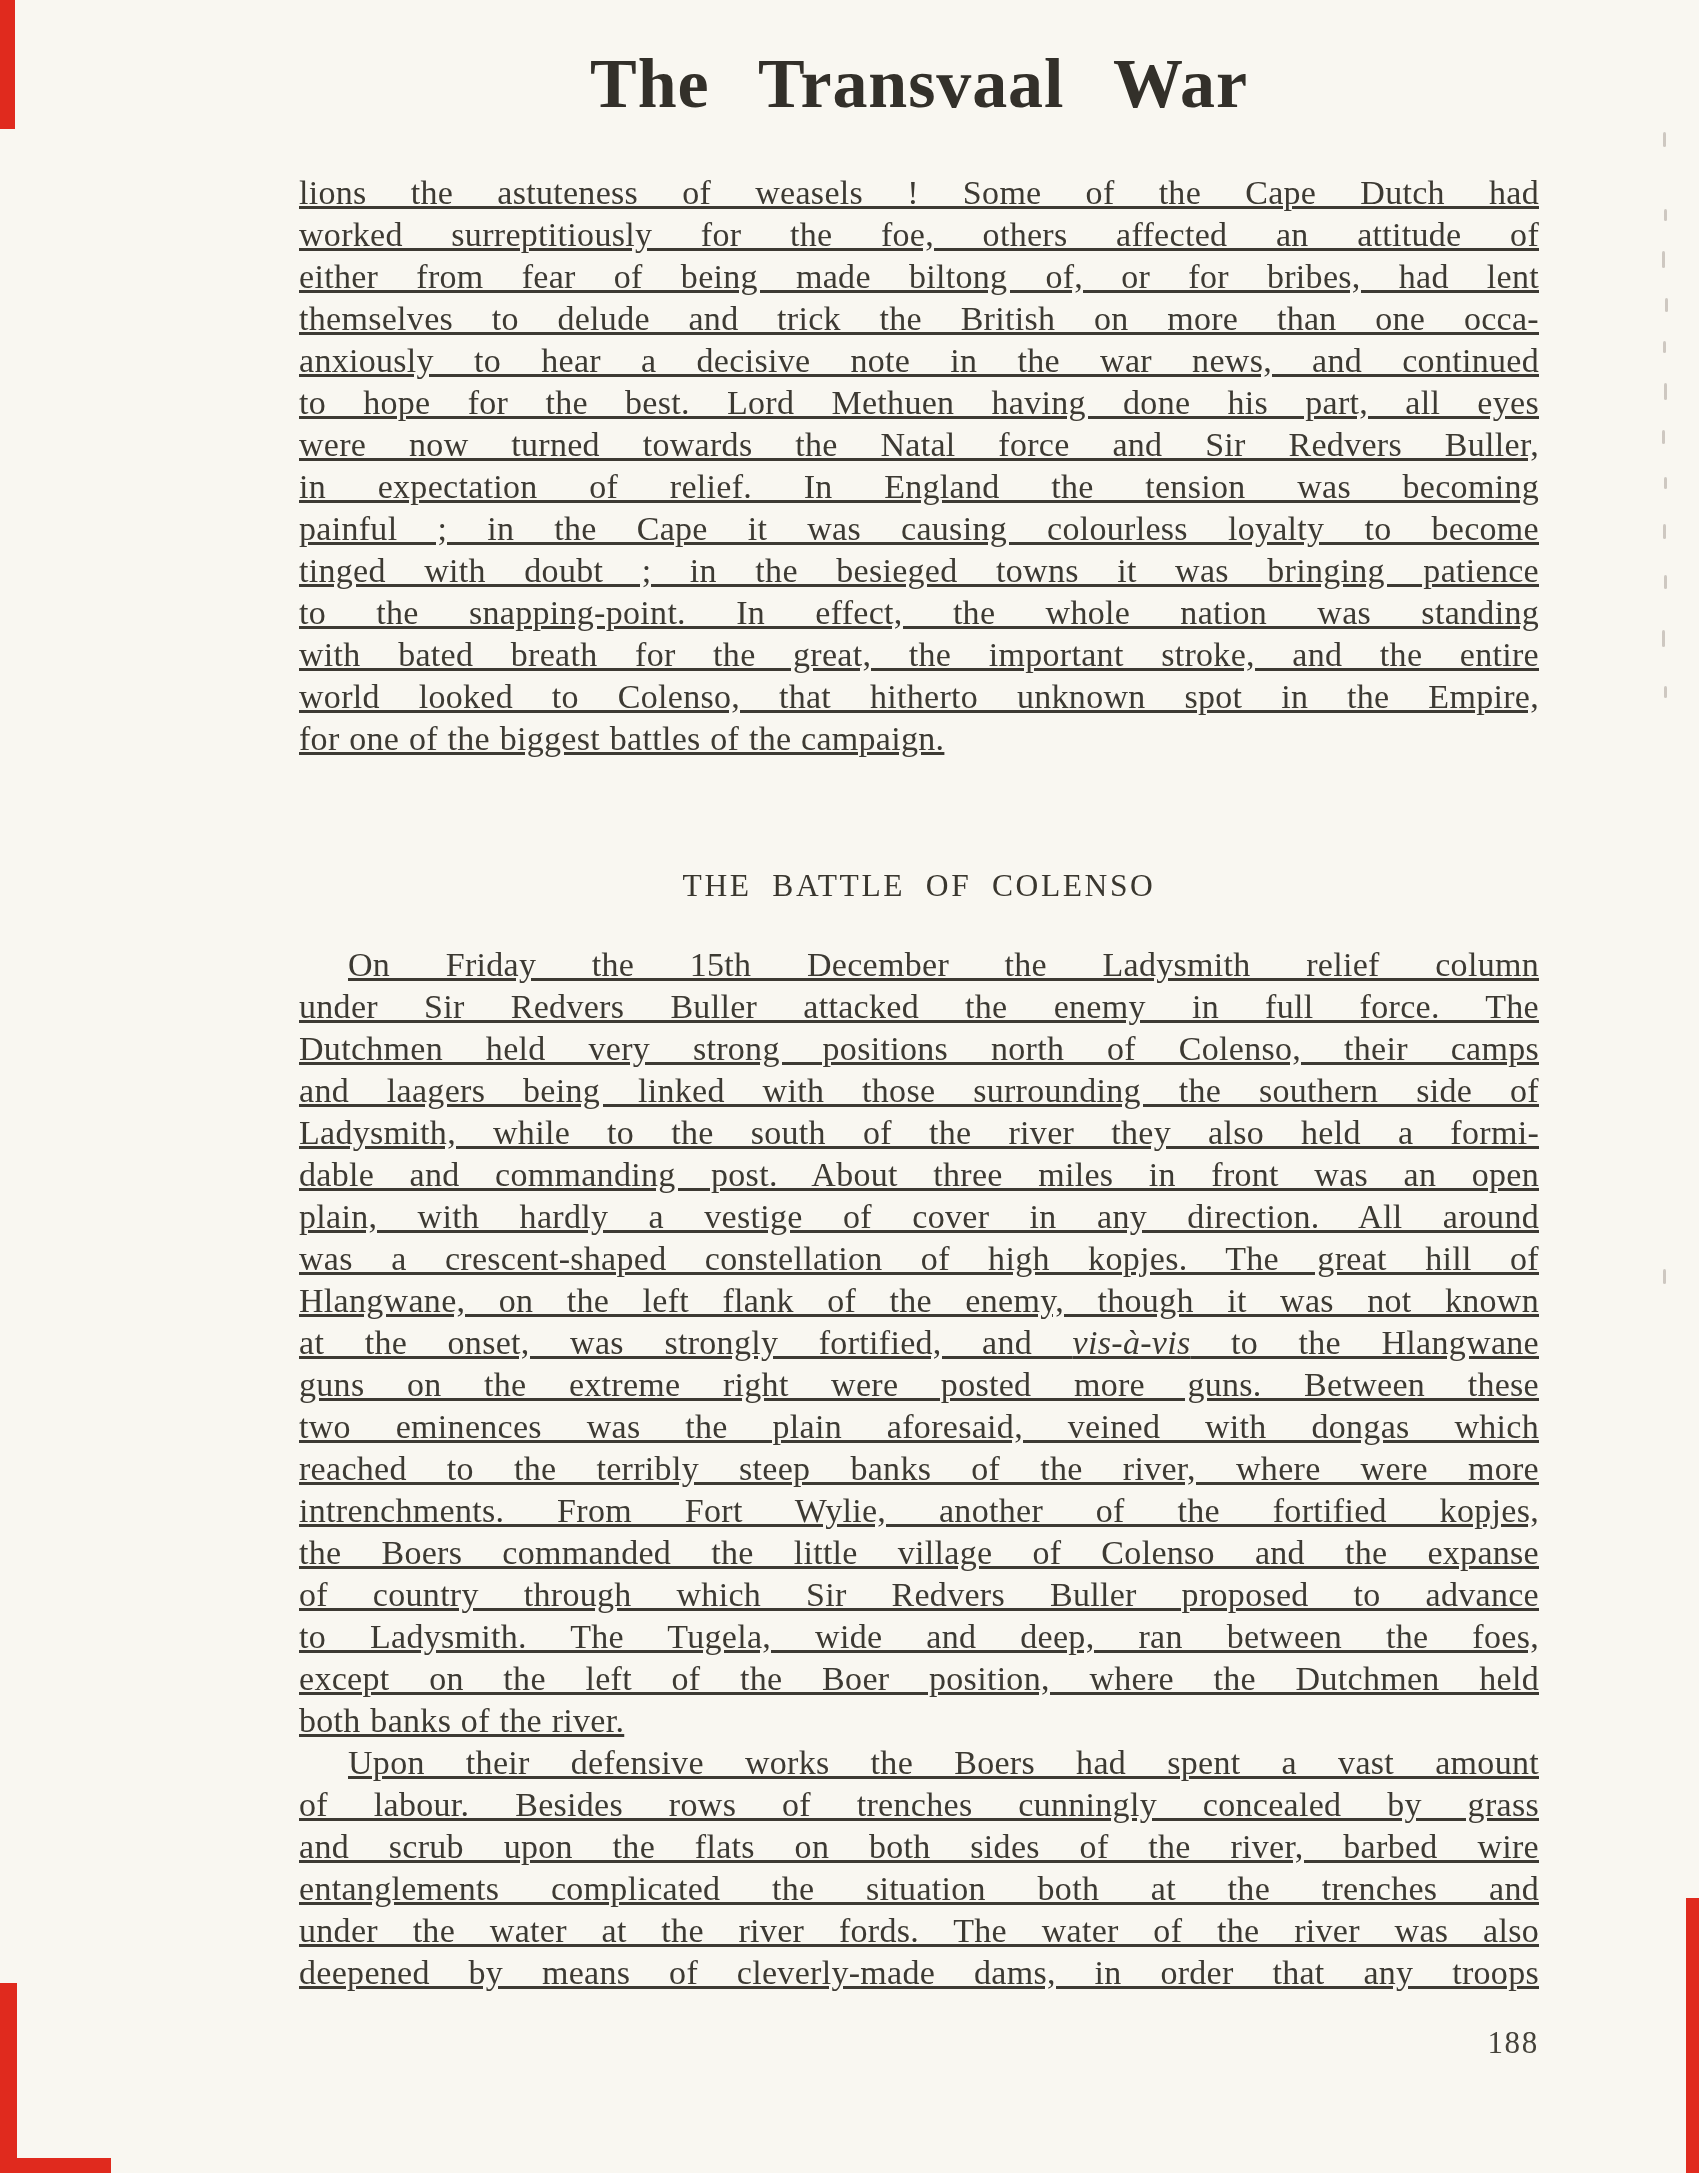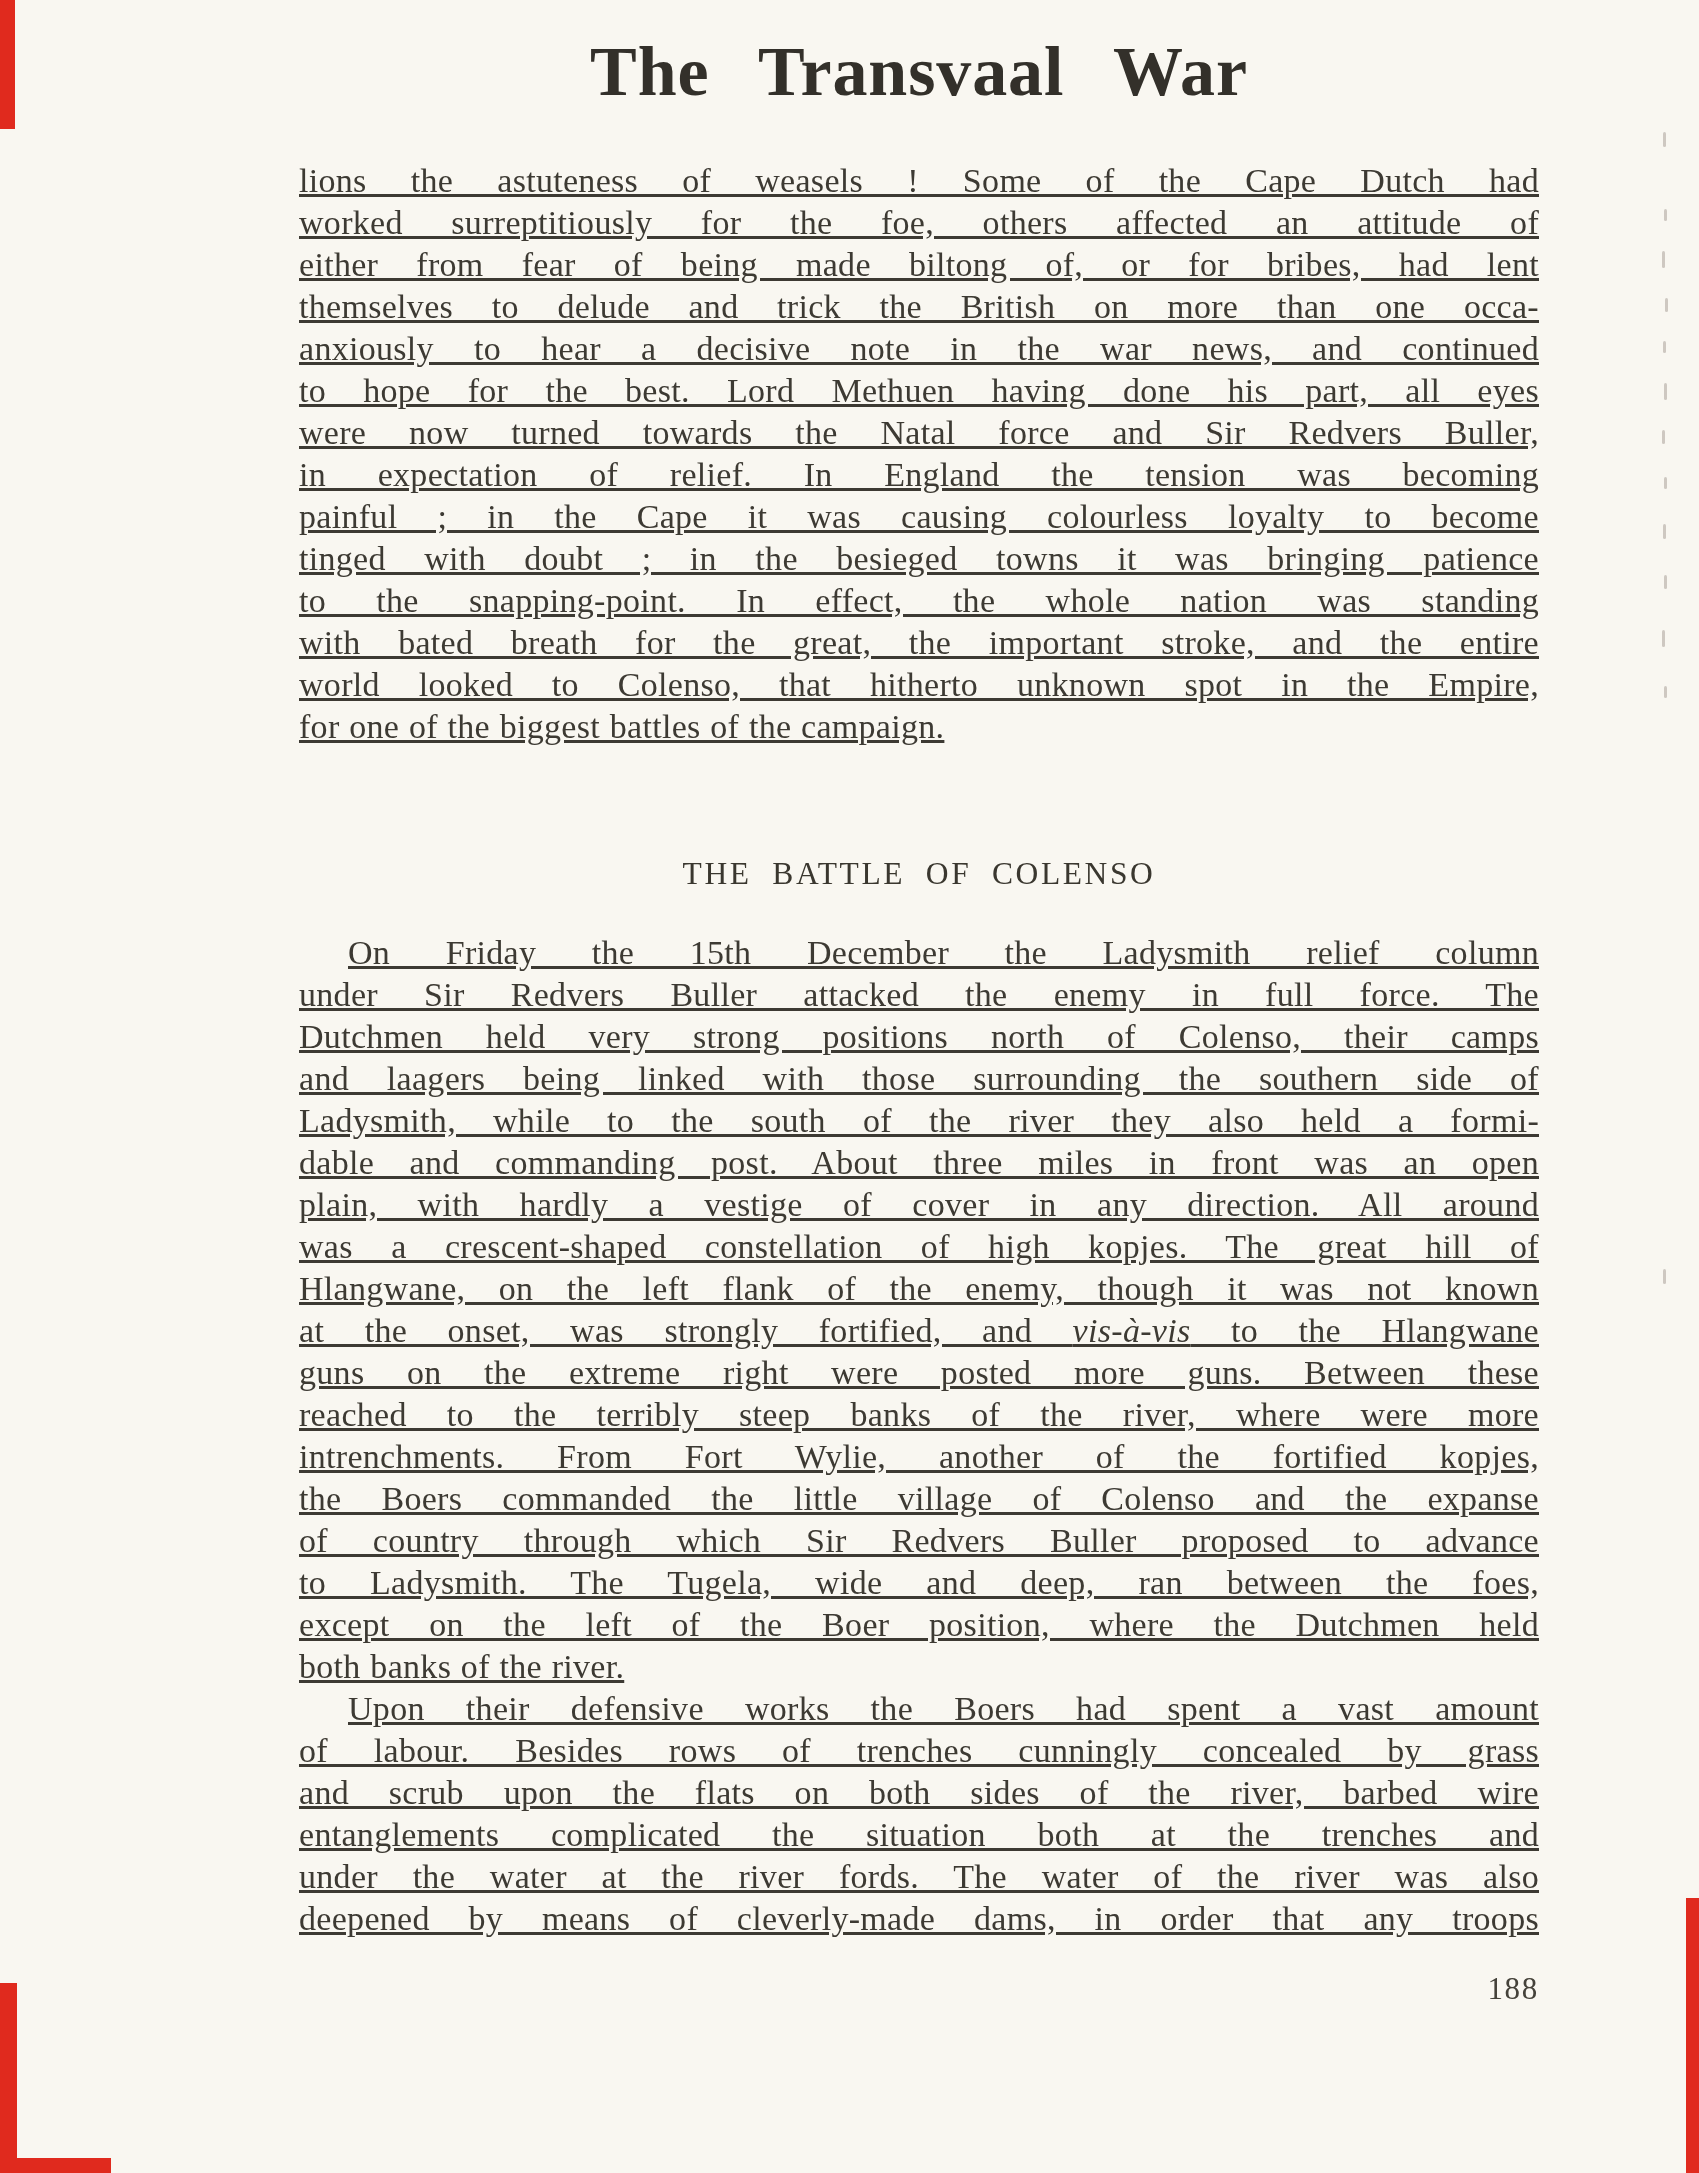--- a/index.html
+++ b/index.html
@@ -11,21 +11,21 @@
     height: 2174px;
     background: #f9f7f1;
     overflow: hidden;
     font-family: "Liberation Serif", "DejaVu Serif", serif;
     color: #3d3a33;
   }
 
   .text-block {
     position: absolute;
     left: 299px;
-    top: 4px;
+    top: 16px;
     width: 1240px;
   }
 
   .title {
     margin: 29px 0 0 0;
     font-size: 70px;
     line-height: 78px;
     font-weight: bold;
     text-align: center;
     word-spacing: 0.45em;
@@ -113,20 +113,21 @@
         <div class="tline"><span>under Sir Redvers Buller attacked the enemy in full force. The</span></div>
         <div class="tline"><span>Dutchmen held very strong positions north of Colenso, their camps</span></div>
         <div class="tline"><span>and laagers being linked with those surrounding the southern side of</span></div>
         <div class="tline"><span>Ladysmith, while to the south of the river they also held a formi-</span></div>
         <div class="tline"><span>dable and commanding post. About three miles in front was an open</span></div>
         <div class="tline"><span>plain, with hardly a vestige of cover in any direction. All around</span></div>
         <div class="tline"><span>was a crescent-shaped constellation of high kopjes. The great hill of</span></div>
         <div class="tline"><span>Hlangwane, on the left flank of the enemy, though it was not known</span></div>
         <div class="tline"><span>at the onset, was strongly fortified, and </span><i>vis-à-vis</i><span> to the Hlangwane</span></div>
         <div class="tline"><span>guns on the extreme right were posted more guns. Between these</span></div>
+        <div class="tline"><span>two eminences was the plain aforesaid, veined with dongas which</span></div>
         <div class="tline"><span>reached to the terribly steep banks of the river, where were more</span></div>
         <div class="tline"><span>intrenchments. From Fort Wylie, another of the fortified kopjes,</span></div>
         <div class="tline"><span>the Boers commanded the little village of Colenso and the expanse</span></div>
         <div class="tline"><span>of country through which Sir Redvers Buller proposed to advance</span></div>
         <div class="tline"><span>to Ladysmith. The Tugela, wide and deep, ran between the foes,</span></div>
         <div class="tline"><span>except on the left of the Boer position, where the Dutchmen held</span></div>
         <div class="tline last"><span>both banks of the river.</span></div>
       </div>
 
     <div class="para para-3">

